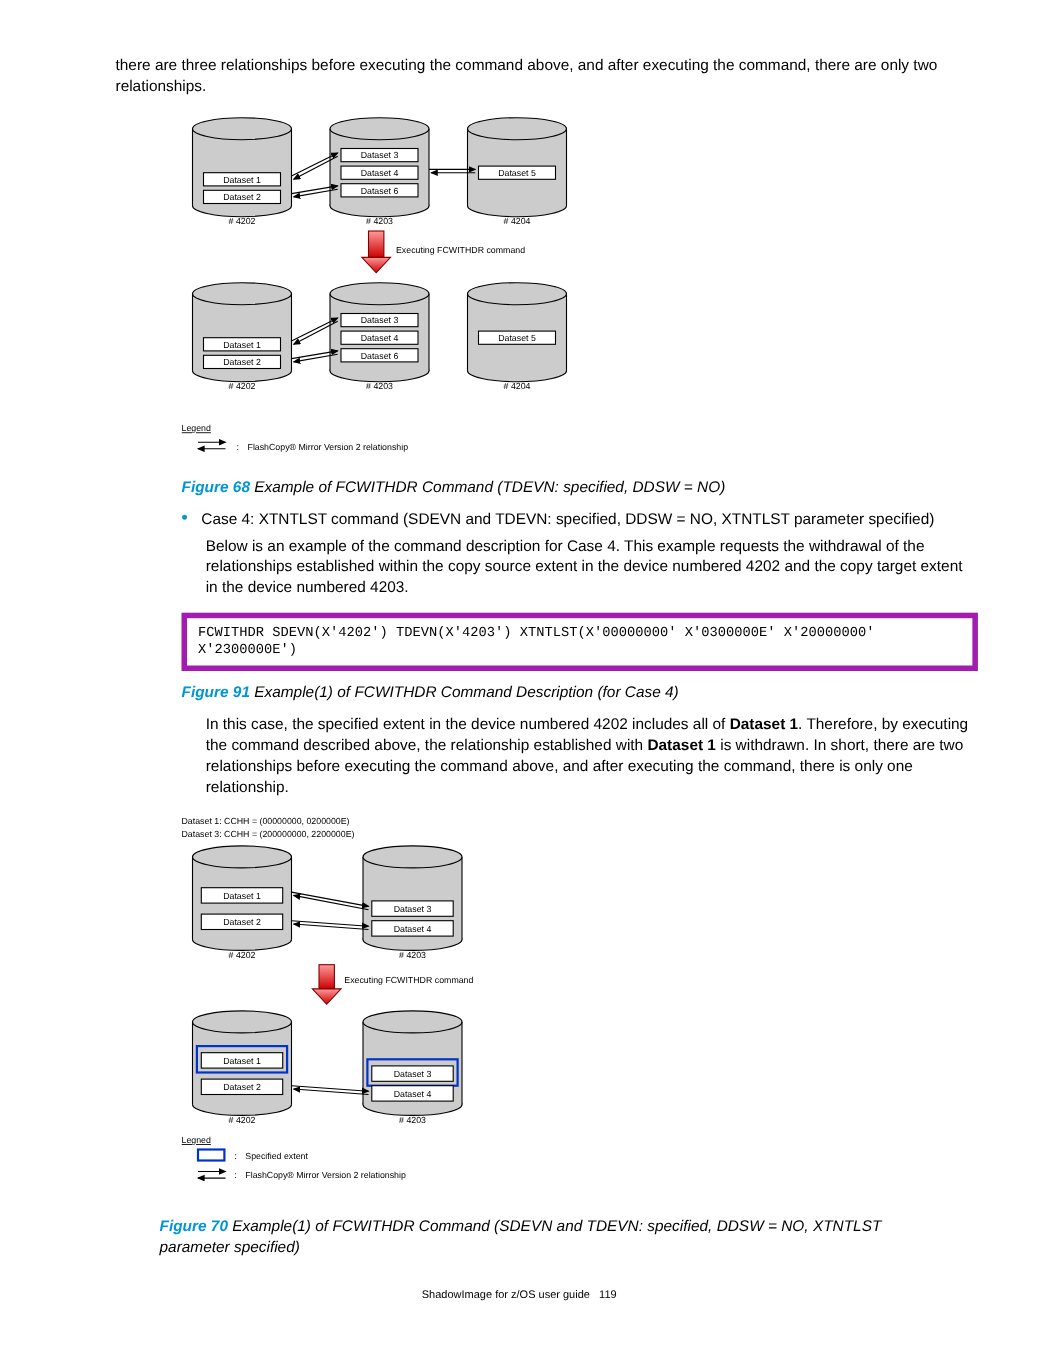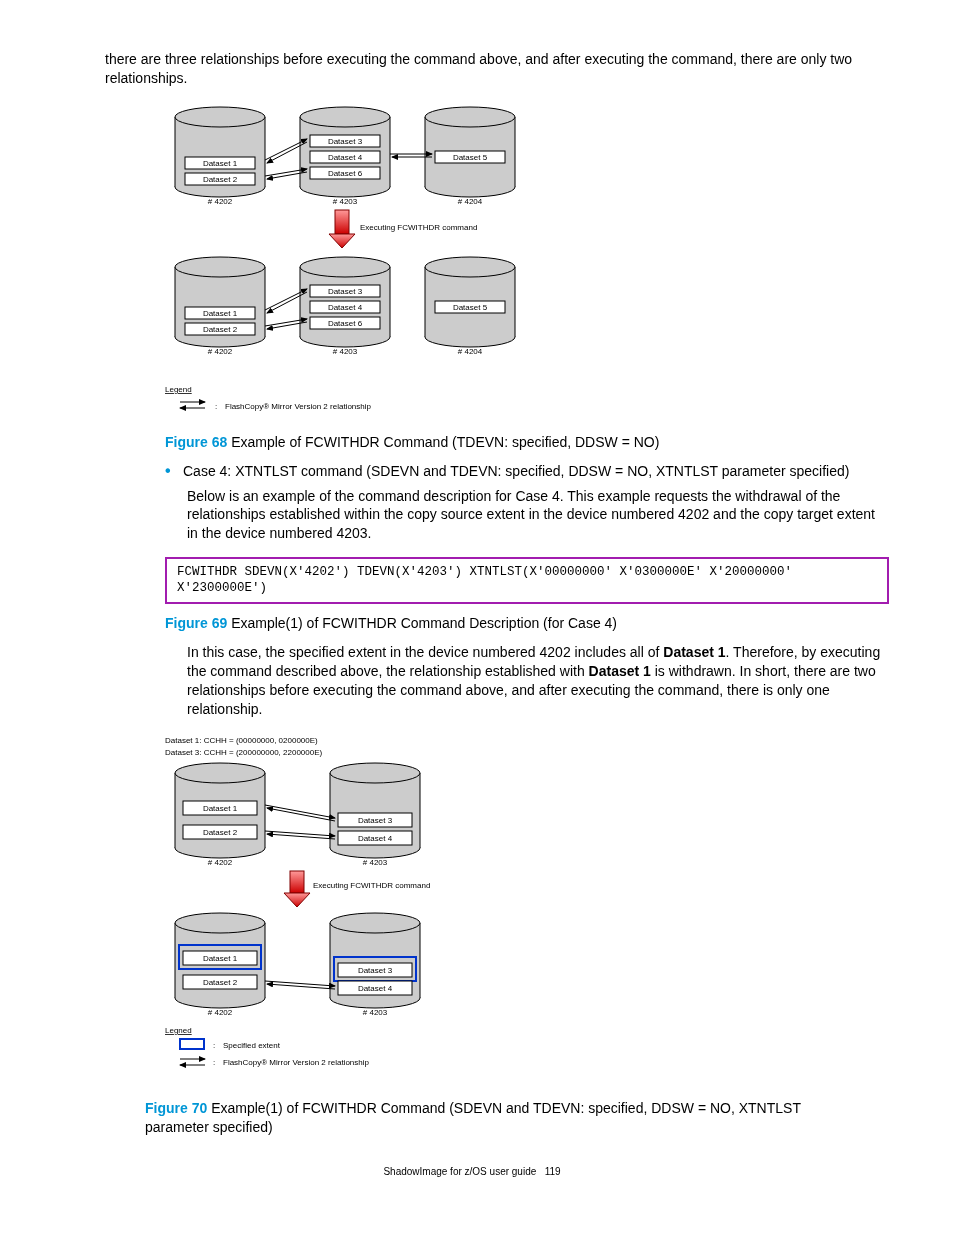--- a/index.html
+++ b/index.html
@@ -13,41 +13,42 @@
     line-height: 1.35;
   }
   .para {
     margin: 0 0 14px 0;
   }
   .indent1 { margin-left: 40px; }
   .indent2 { margin-left: 122px; }
   .fig-caption {
     font-size: 14px;
     margin: 4px 0 10px 0;
+    font-style: italic;
   }
   .fig-caption .figlabel {
     color: #0096d6;
     font-weight: bold;
   }
   .fig-caption-100 { margin-left: 100px; }
   .bullet-row {
     display: flex;
     margin-left: 100px;
     margin-bottom: 6px;
   }
   .bullet {
     color: #0096d6;
     font-weight: bold;
     width: 18px;
     flex-shrink: 0;
     font-size: 16px;
     line-height: 1.1;
   }
   .code-box {
-    border: 2px solid #a21caf;
+    border: 5px solid #a21caf;
     font-family: "Courier New", monospace;
     font-size: 12.5px;
     padding: 6px 10px;
     margin: 6px 0 10px 100px;
     white-space: pre-wrap;
     line-height: 1.25;
   }
   .footer-wrap {
     margin-top: 28px;
     text-align: center;
@@ -197,21 +198,21 @@
 
 <div class="bullet-row">
   <div class="bullet">•</div>
   <div>Case 4: XTNTLST command (SDEVN and TDEVN: specified, DDSW = NO, XTNTLST parameter specified)</div>
 </div>
 <p class="para indent2">Below is an example of the command description for Case 4. This example requests the withdrawal of the relationships established within the copy source extent in the device numbered 4202 and the copy target extent in the device numbered 4203.</p>
 
 <div class="code-box">FCWITHDR SDEVN(X'4202') TDEVN(X'4203') XTNTLST(X'00000000' X'0300000E' X'20000000' X'2300000E')</div>
 
 <p class="fig-caption fig-caption-100">
-  <span class="figlabel">Figure 69</span>
+  <span class="figlabel">Figure 91</span>
   <span>Example(1) of FCWITHDR Command Description (for Case 4)</span>
 </p>
 
 <p class="para indent2">
   <span>In this case, the specified extent in the device numbered 4202 includes all of </span><span class="bold">Dataset 1</span><span>. Therefore, by executing the command described above, the relationship established with </span><span class="bold">Dataset 1</span><span> is withdrawn. In short, there are two relationships before executing the command above, and after executing the command, there is only one relationship.</span>
 </p>
 
 <div class="diagram">
 <svg width="330" height="360" viewBox="0 0 330 360">
   <defs>

